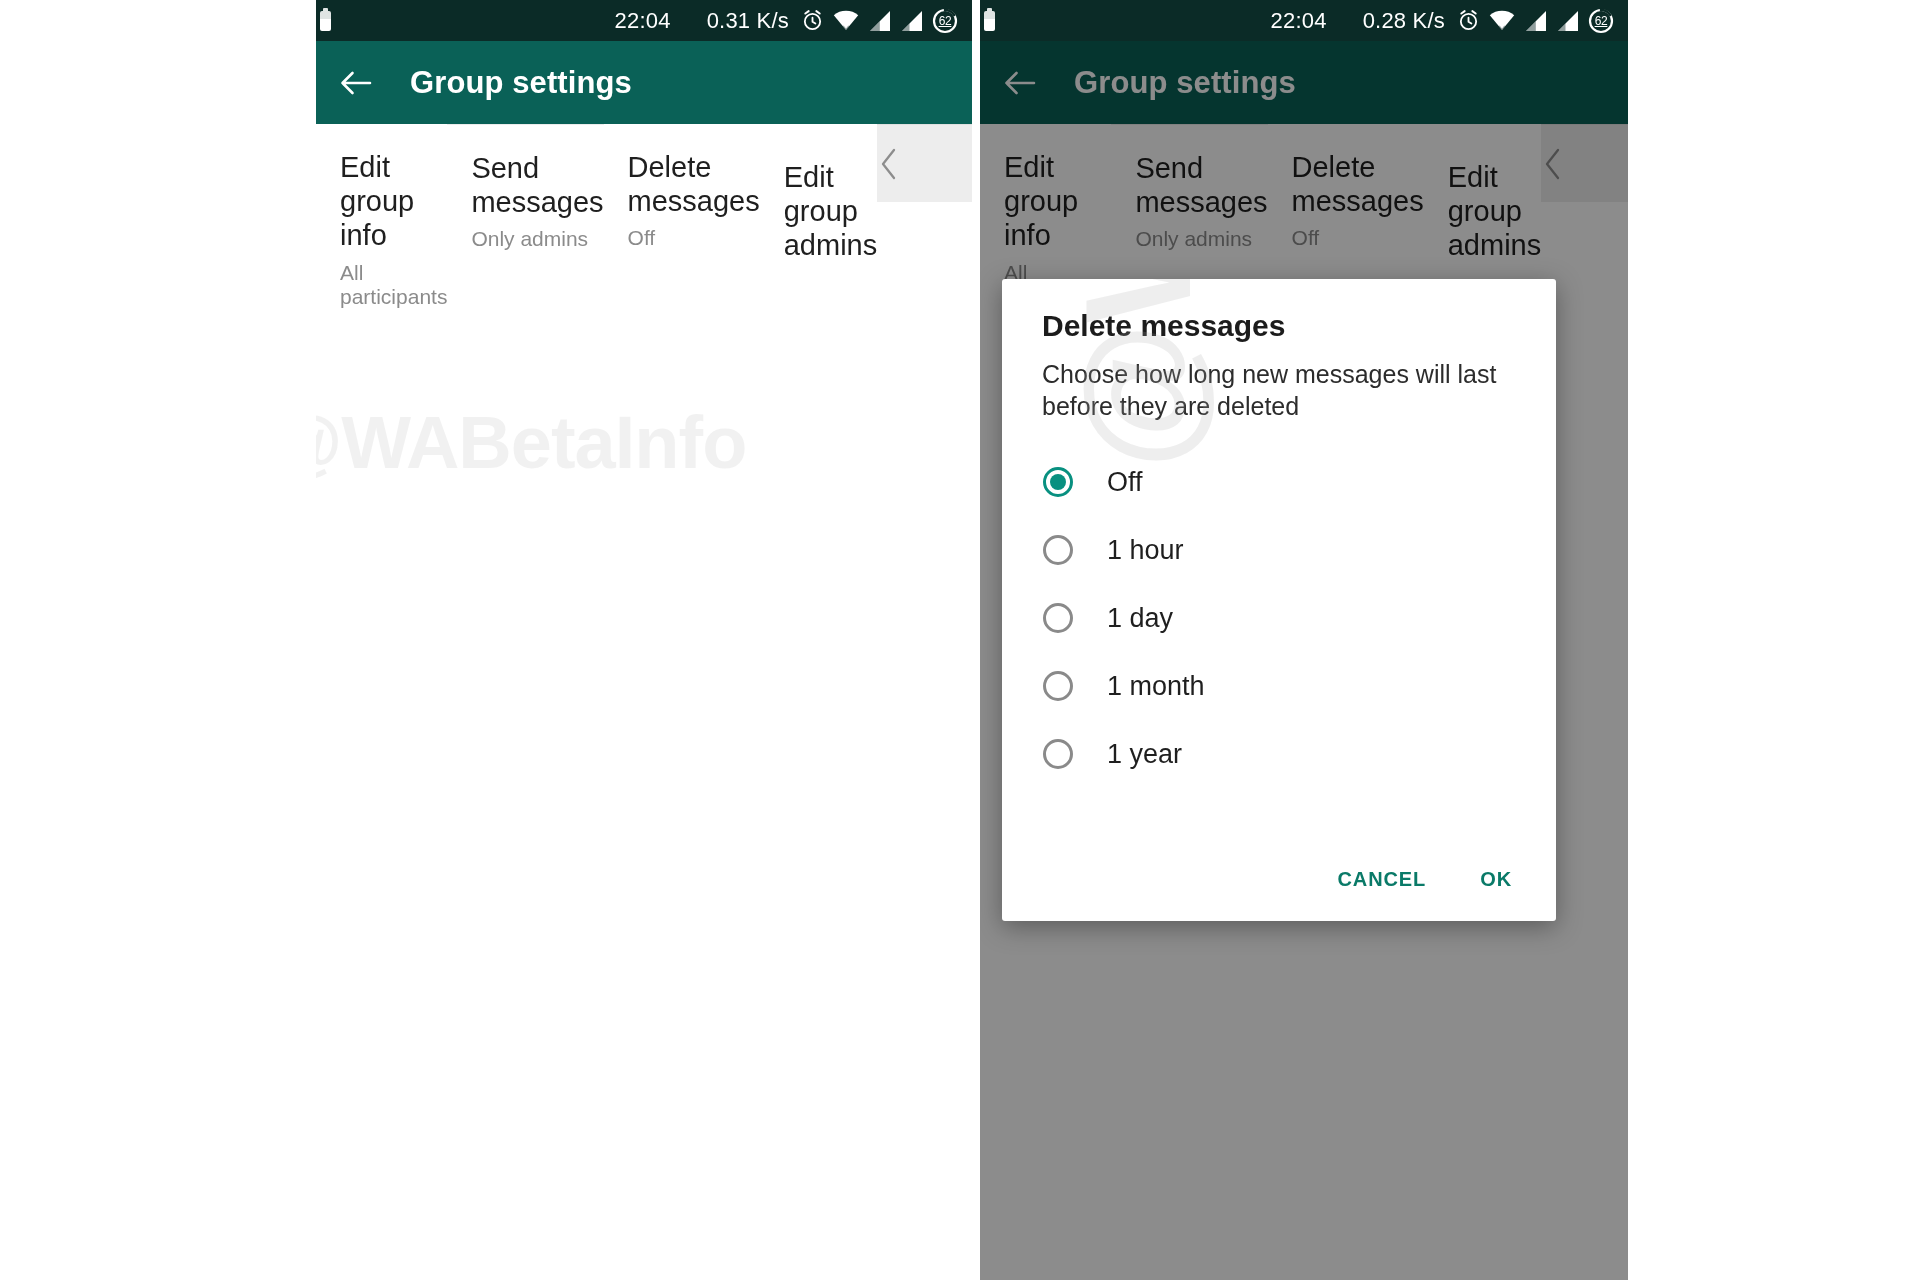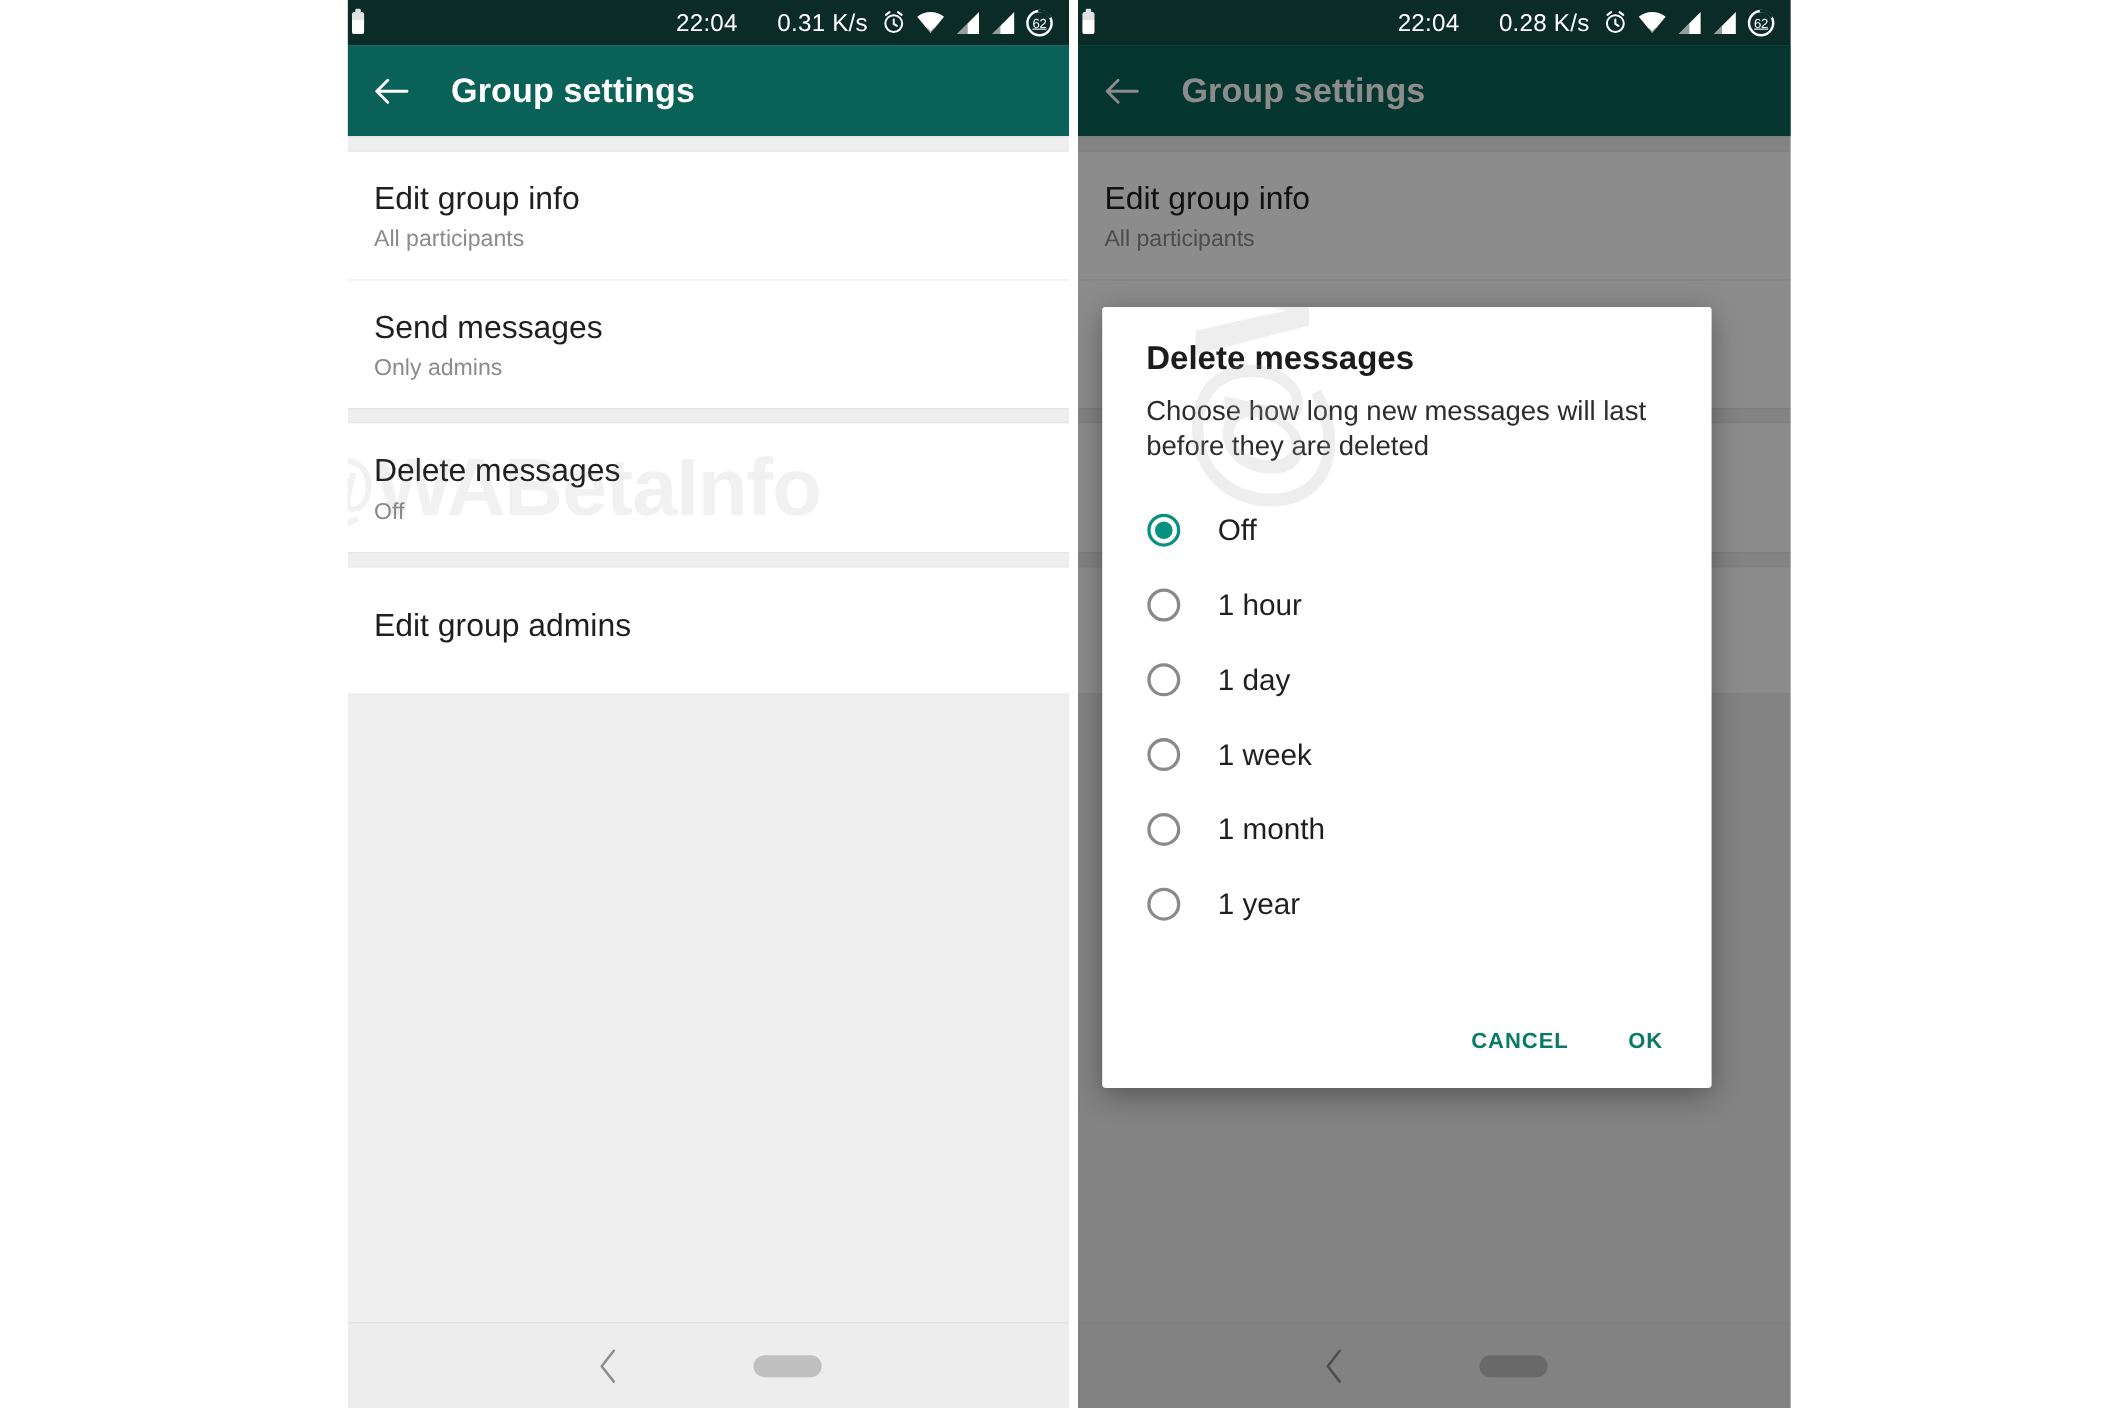--- a/index.html
+++ b/index.html
@@ -145,21 +145,21 @@
     font-size: 21px;
     color: #8b8b8b;
     margin-top: 8px;
     font-family: "Liberation Sans", sans-serif;
   }
   .row.single { padding-bottom: 44px; padding-top: 36px; }
   .filler { background: #eeeeee; flex: 1 1 auto; }
 
   .list-wrap {
     display: flex;
-    flex-direction: column;
+    flex-direction: row;
     height: 100%;
   }
 
   
   .navbar {
     height: 78px;
     background: #ededed;
     border-top: 1px solid #e0e0e0;
     display: flex;
     align-items: center;
@@ -502,24 +502,20 @@
         <div class="opt">
           <span class="radio"></span>
           <span class="opt-label">1 hour</span>
         </div>
         <div class="opt">
           <span class="radio"></span>
           <span class="opt-label">1 day</span>
         </div>
         <div class="opt">
           <span class="radio"></span>
-          <span class="opt-label">1 week</span>
-        </div>
-        <div class="opt">
-          <span class="radio"></span>
           <span class="opt-label">1 month</span>
         </div>
         <div class="opt">
           <span class="radio"></span>
           <span class="opt-label">1 year</span>
         </div>
       </div>
 
       <div class="dlg-actions">
         <button class="dlg-btn">CANCEL</button>

